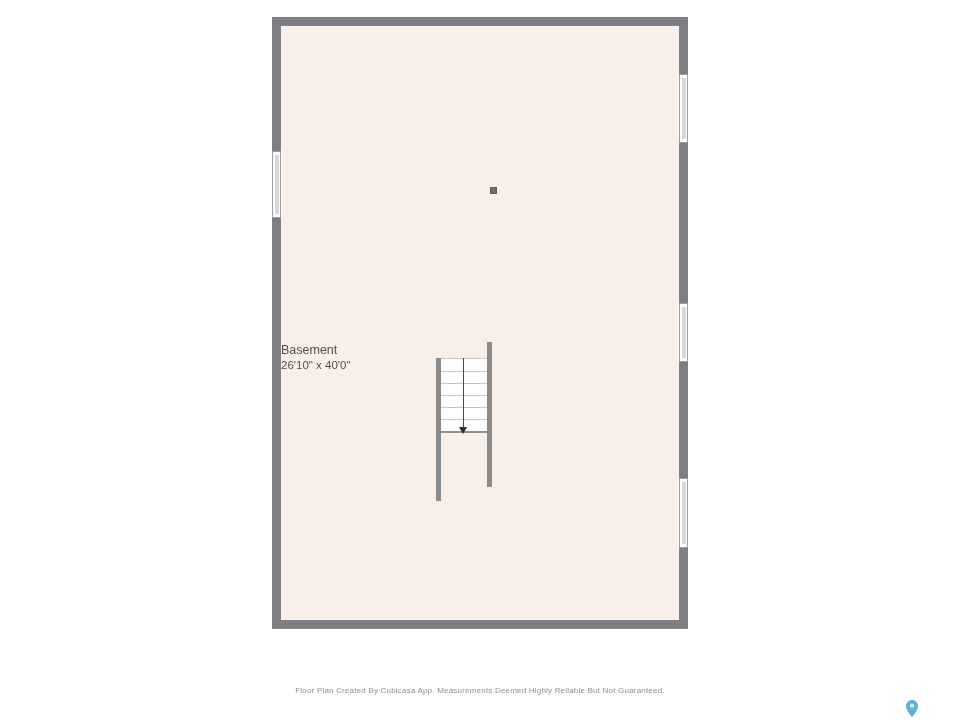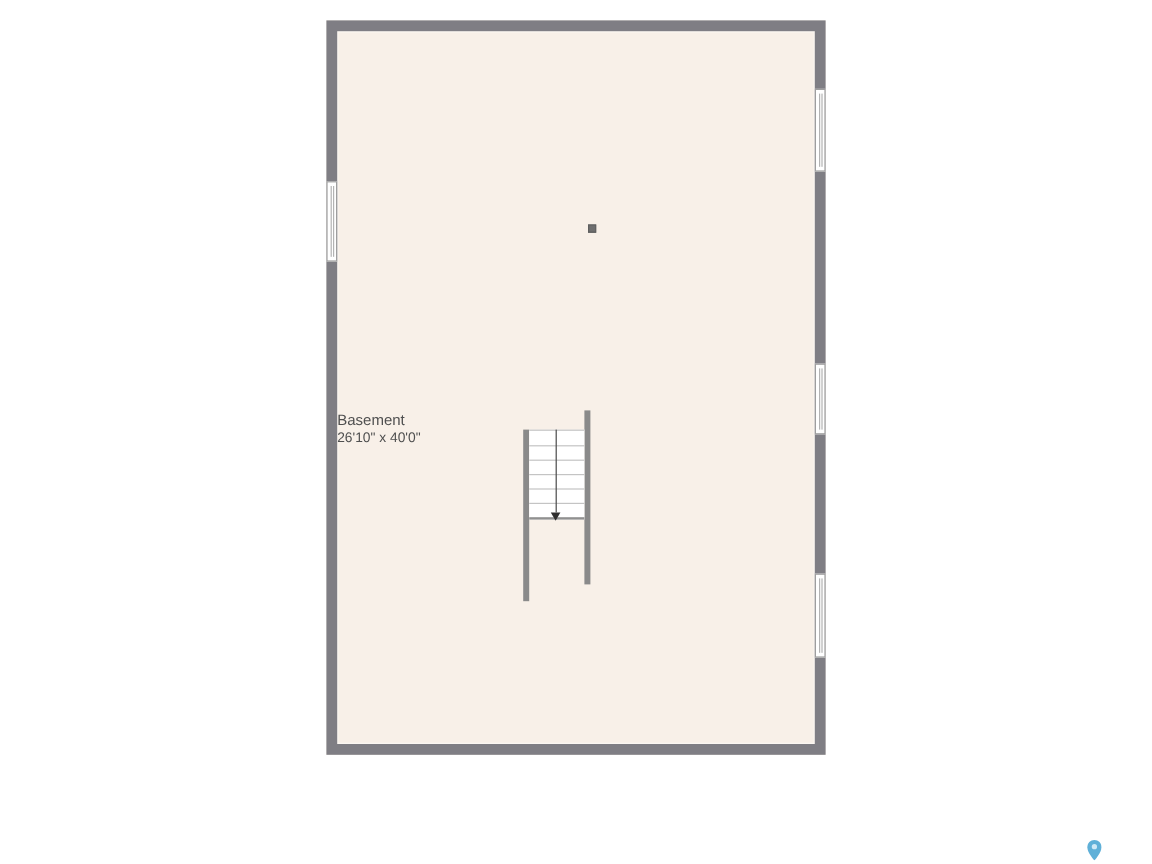--- a/index.html
+++ b/index.html
@@ -176,19 +176,20 @@
 
     <div class="support-column"></div>
 
     <div class="room-label">
       <div class="room-name">Basement</div>
       <div class="room-dims">26'10" x 40'0"</div>
     </div>
 
   </div>
 
+  <div class="footer-disclaimer">Floor Plan Created By Cubicasa App. Measurements Deemed Highly Reliable But Not Guaranteed.</div>
 
   <svg class="logo-pin" width="12" height="17" viewBox="0 0 12 17">
     <path d="M6 0C2.7 0 0 2.7 0 6c0 4.4 6 11 6 11s6-6.6 6-11C12 2.7 9.3 0 6 0z" fill="#5fb0d8"></path>
     <circle cx="6" cy="5.6" r="2.2" fill="#cfe9f6"></circle>
   </svg>
 
 </div>
 
 </body></html>

